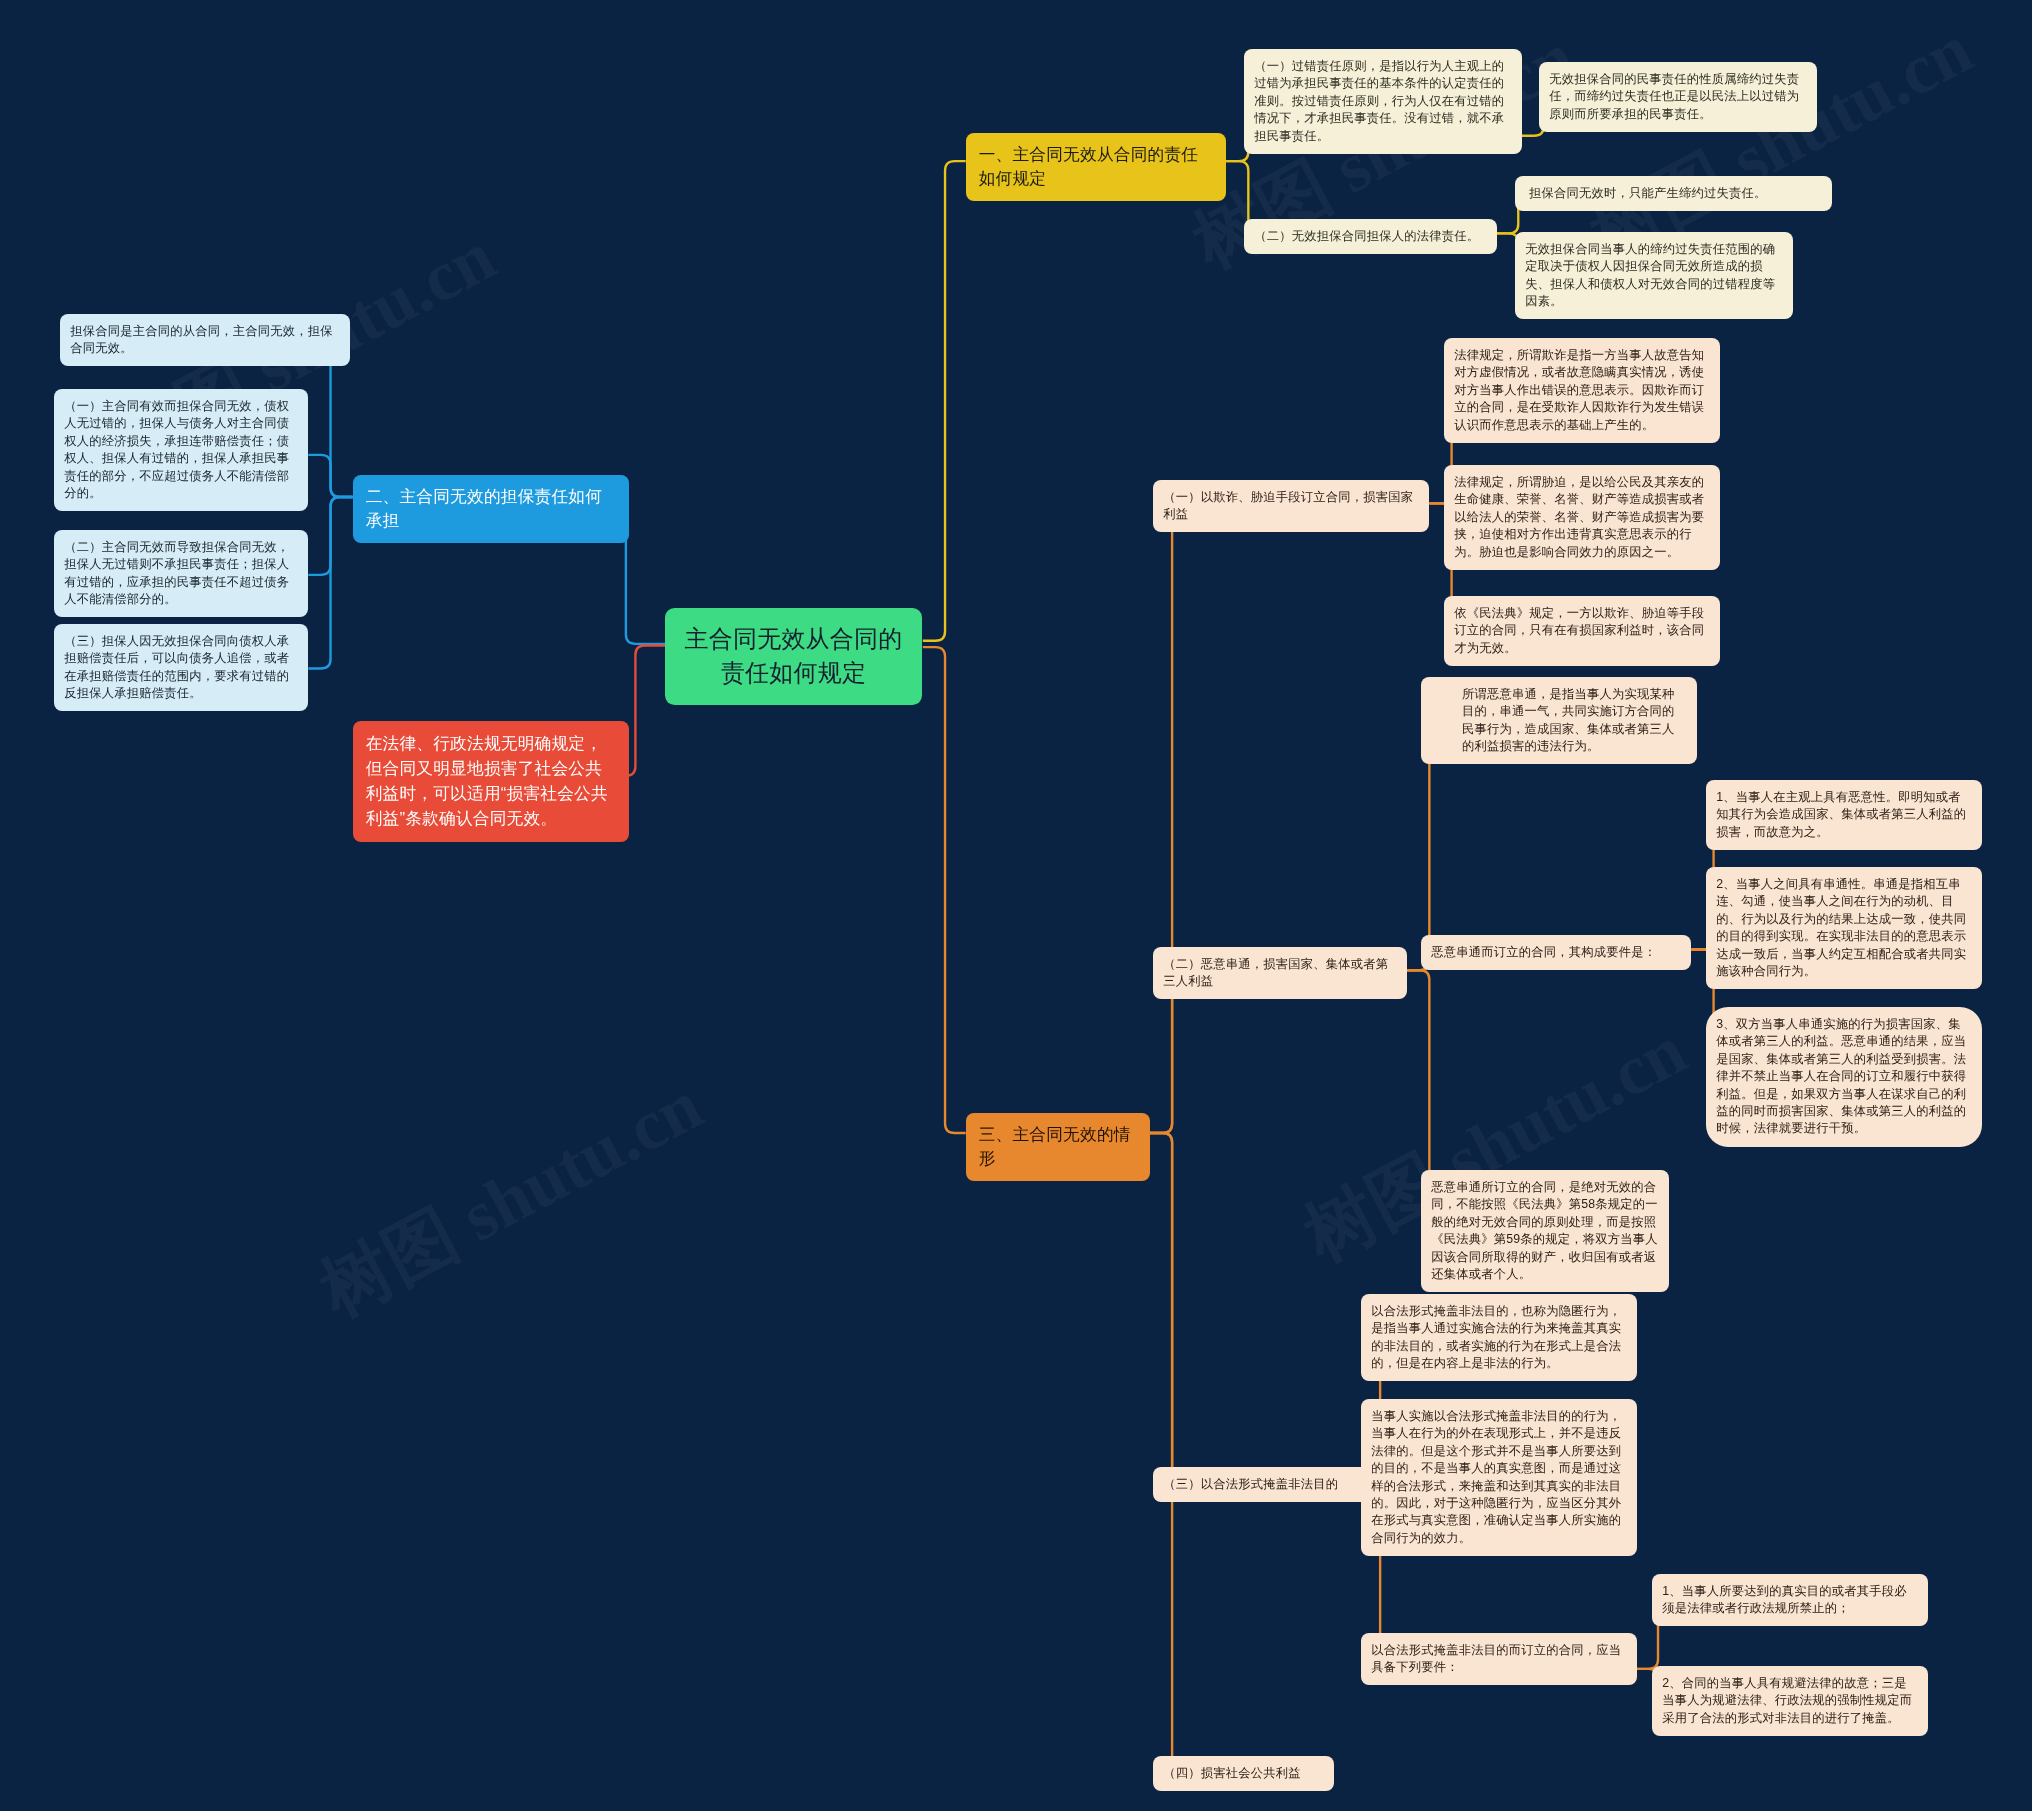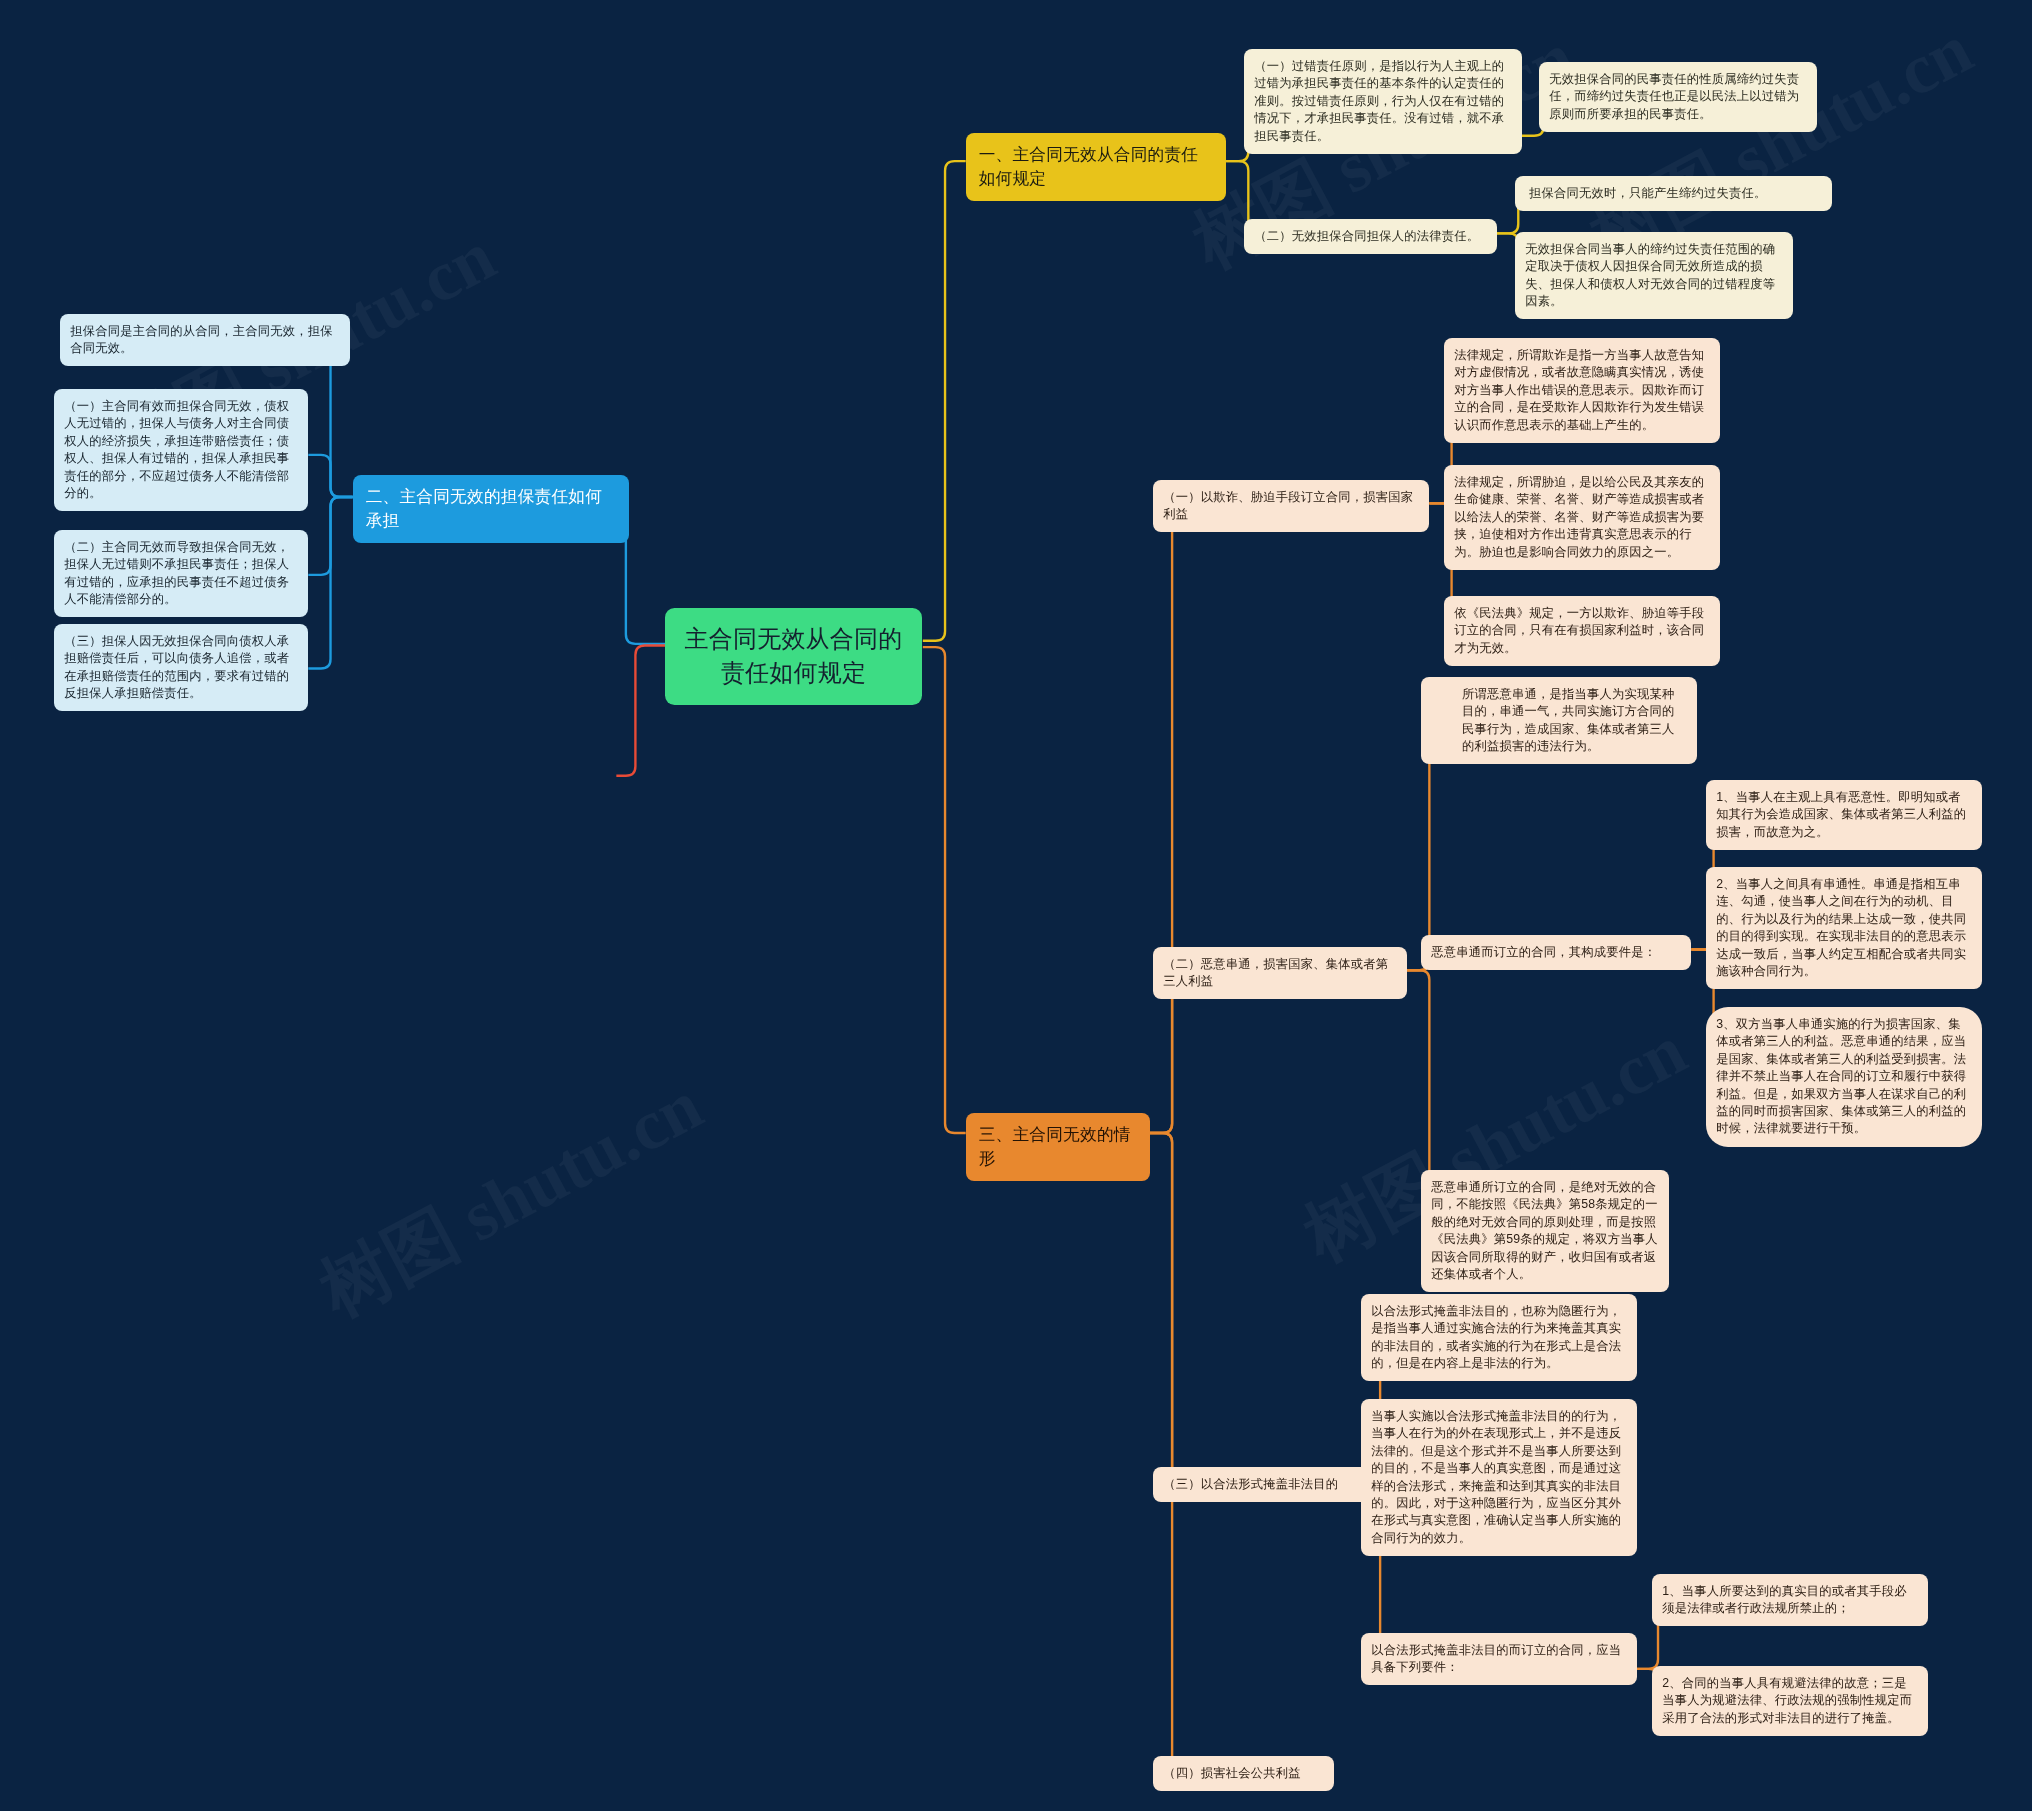--- a/index.html
+++ b/index.html
@@ -120,20 +120,21 @@
   <div class="node n-b2" style="left:353px;top:475px;width:276px;">二、主合同无效的担保责任如何承担</div>
 
   <div class="node n-ice" style="left:60px;top:314px;width:290px;">担保合同是主合同的从合同，主合同无效，担保合同无效。</div>
 
   <div class="node n-ice" style="left:54px;top:389px;width:254px;">（一）主合同有效而担保合同无效，债权人无过错的，担保人与债务人对主合同债权人的经济损失，承担连带赔偿责任；债权人、担保人有过错的，担保人承担民事责任的部分，不应超过债务人不能清偿部分的。</div>
 
   <div class="node n-ice" style="left:54px;top:530px;width:254px;">（二）主合同无效而导致担保合同无效，担保人无过错则不承担民事责任；担保人有过错的，应承担的民事责任不超过债务人不能清偿部分的。</div>
 
   <div class="node n-ice" style="left:54px;top:624px;width:254px;">（三）担保人因无效担保合同向债权人承担赔偿责任后，可以向债务人追偿，或者在承担赔偿责任的范围内，要求有过错的反担保人承担赔偿责任。</div>
 
+  <div class="node n-red" style="left:353px;top:721px;width:276px;">在法律、行政法规无明确规定，但合同又明显地损害了社会公共利益时，可以适用“损害社会公共利益”条款确认合同无效。</div>
 
   <div class="node n-b3" style="left:966px;top:1113px;width:184px;">三、主合同无效的情形</div>
 
   <div class="node n-peach" style="left:1153px;top:480px;width:276px;">（一）以欺诈、胁迫手段订立合同，损害国家利益</div>
 
   <div class="node n-peach" style="left:1444px;top:338px;width:276px;">法律规定，所谓欺诈是指一方当事人故意告知对方虚假情况，或者故意隐瞒真实情况，诱使对方当事人作出错误的意思表示。因欺诈而订立的合同，是在受欺诈人因欺诈行为发生错误认识而作意思表示的基础上产生的。</div>
 
   <div class="node n-peach" style="left:1444px;top:465px;width:276px;">法律规定，所谓胁迫，是以给公民及其亲友的生命健康、荣誉、名誉、财产等造成损害或者以给法人的荣誉、名誉、财产等造成损害为要挟，迫使相对方作出违背真实意思表示的行为。胁迫也是影响合同效力的原因之一。</div>
 
   <div class="node n-peach" style="left:1444px;top:596px;width:276px;">依《民法典》规定，一方以欺诈、胁迫等手段订立的合同，只有在有损国家利益时，该合同才为无效。</div>

